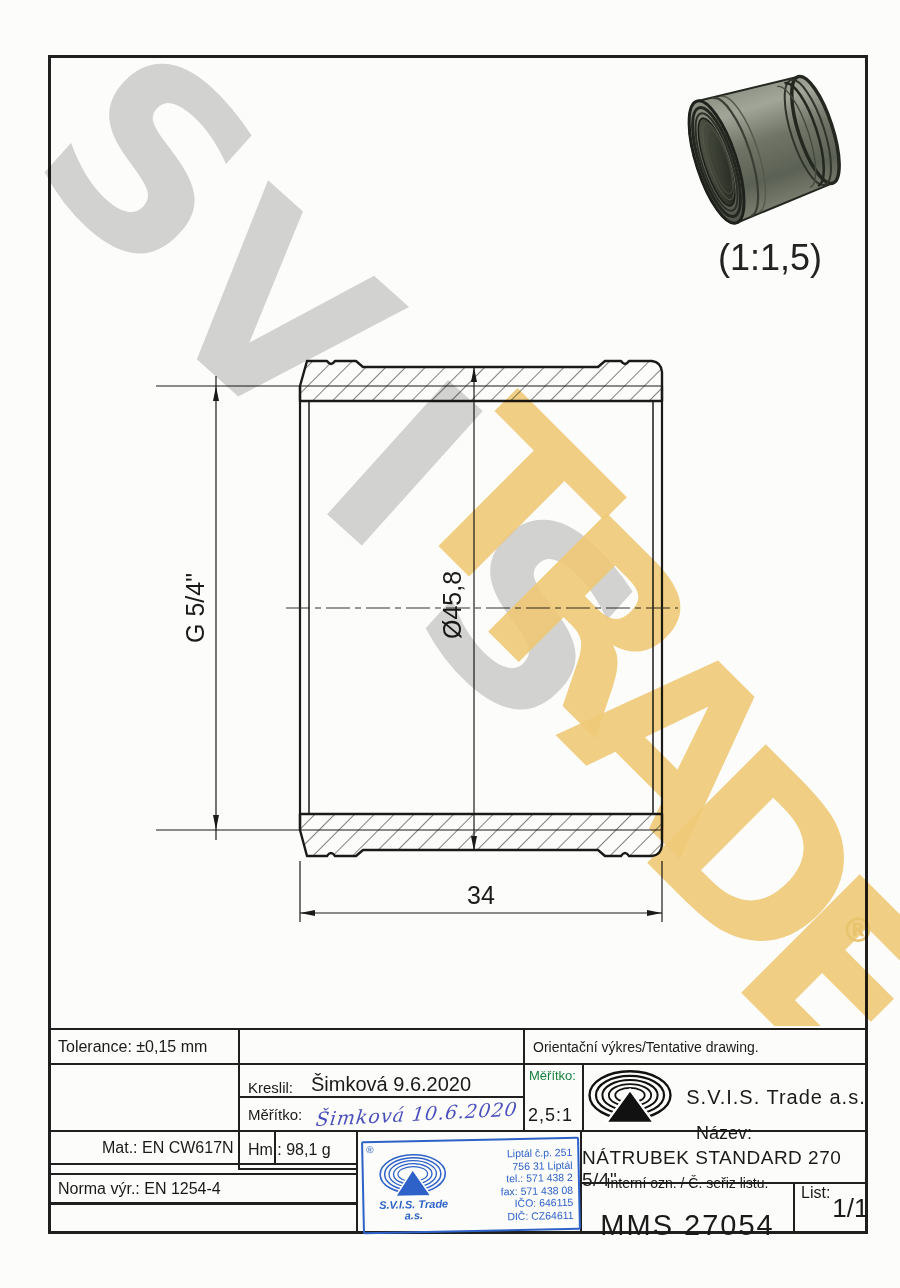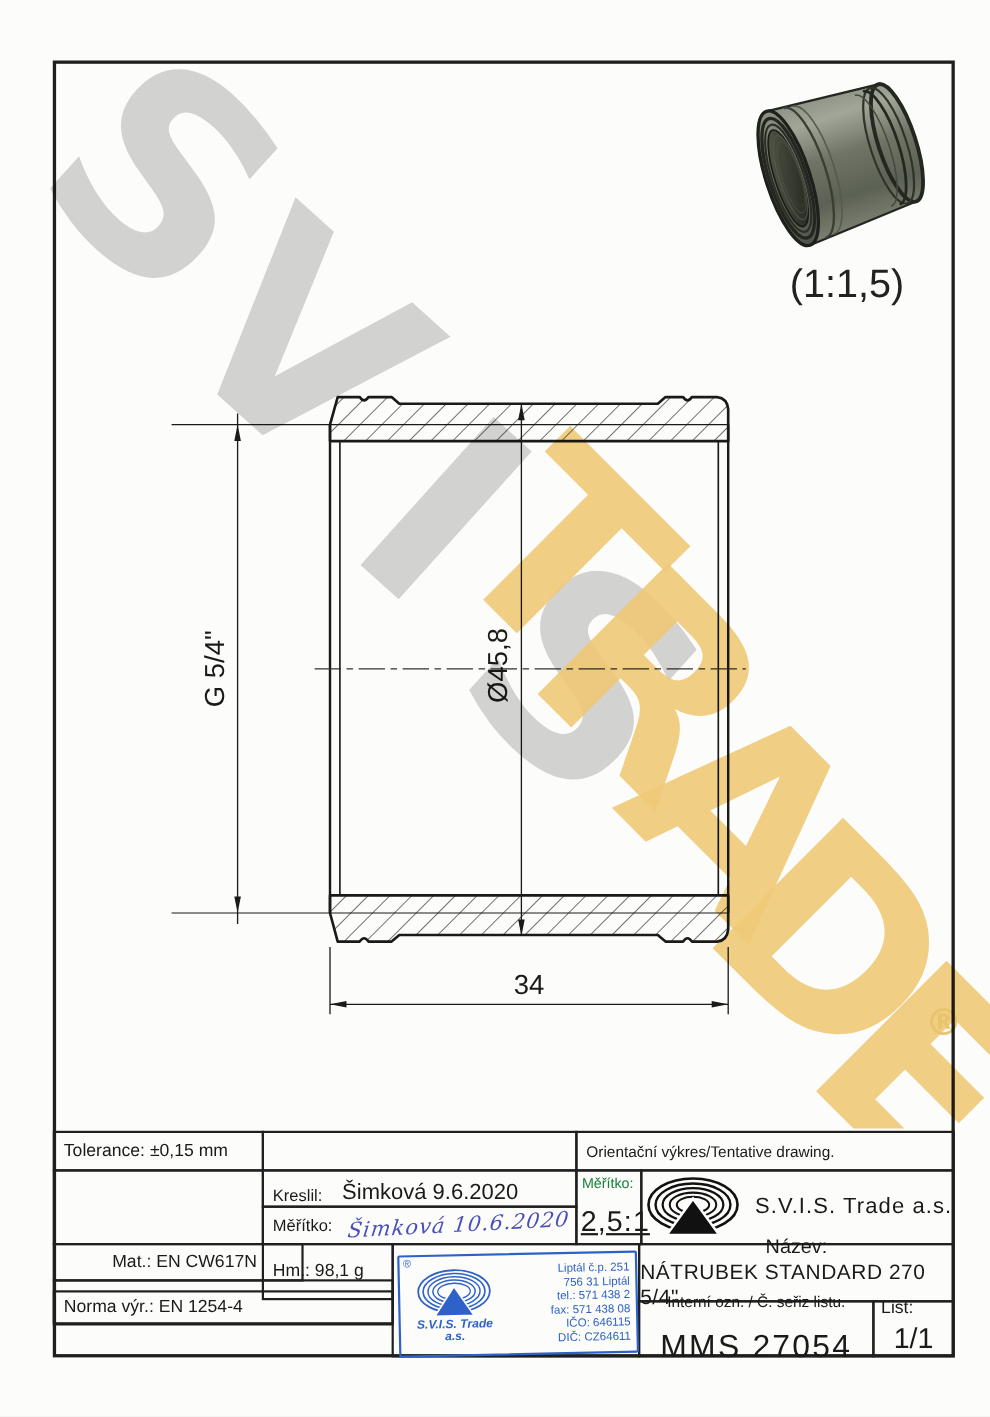--- a/index.html
+++ b/index.html
@@ -14,30 +14,30 @@
         font-size:16px;display:flex;align-items:center;}
   .cell .pad{padding:0 8px;}
   .small-label{font-size:13px;color:#15803d;}
   .big-val{font-size:26px;letter-spacing:1px;}
   .kres-row .lbl{font-size:15px;padding:0 4px 0 8px;}
   .kres-row .val{font-size:20px;padding-left:14px;}
   .sig{font-family:"DejaVu Serif", serif;font-style:italic;color:#4a50bb;font-size:19px;
        transform:rotate(-3deg) skewX(-10deg);padding-left:10px;letter-spacing:1px;}
   .meritko{flex-direction:column;align-items:flex-start;justify-content:space-between;}
   .meritko .small-label{padding:3px 0 0 4px;}
-  .meritko .big-val{padding:0 0 4px 3px;font-size:26px;text-decoration:underline;}
+  .meritko .big-val{padding:0 0 4px 3px;font-size:18px;}
   .company{gap:10px;justify-content:center;}
   .company .name{font-size:20px;letter-spacing:1px;}
   .nazev{flex-direction:column;justify-content:center;gap:3px;align-items:center;}
   .nazev .t{font-size:18px;}
   .nazev .v{font-size:19px;letter-spacing:.5px;}
   .interni{flex-direction:column;justify-content:center;gap:18px;align-items:center;}
   .interni .t{font-size:14px;}
   .interni .v{font-size:29px;letter-spacing:2px;}
-  .list{flex-direction:column;justify-content:flex-end;gap:2px;align-items:center;}
+  .list{flex-direction:row;justify-content:flex-start;gap:2px;align-items:center;}
   .list .t{font-size:16px;align-self:flex-start;padding-left:6px;}
   .list .v{font-size:26px;}
   
   .stamp-cell{background:transparent;}
   .stamp{position:absolute;left:362px;top:1139px;width:214px;height:89px;z-index:3;
          border:2px solid #2e62c8;border-radius:2px;transform:rotate(-1.2deg);
          display:flex;align-items:center;color:#2e62c8;background:rgba(255,255,255,.0);}
   .stamp-reg{position:absolute;left:3px;top:1px;font-size:10px;}
   .stamp-left{width:46%;display:flex;flex-direction:column;align-items:center;justify-content:center;}
   .stamp-company{font-weight:bold;font-style:italic;font-size:11px;line-height:11px;text-align:center;}
@@ -179,21 +179,21 @@
       <ellipse cx="0" cy="-2" rx="16" ry="8" fill="none" stroke="#111" stroke-width="2"></ellipse>
       <path d="M-26,28 L26,28 L0,-8 Z" fill="#111" stroke="#fff" stroke-width="2.5"></path>
       <path d="M-21,24 L21,24 L0,-3 Z" fill="#111"></path>
     </svg>
     <span class="name">S.V.I.S. Trade a.s.</span>
   </div>
 
   <div class="cell" style="left:48px;top:1130px;width:228px;height:35px;padding-left:44px;">
     <span class="pad">Mat.: EN CW617N</span>
   </div>
-  <div class="cell" style="left:238px;top:1130px;width:120px;height:52px;">
+  <div class="cell" style="left:238px;top:1130px;width:120px;height:40px;">
     <span class="pad">Hm.: 98,1 g</span>
   </div>
   <div class="cell" style="left:48px;top:1163px;width:310px;height:42px;"></div>
   <div class="cell" style="left:48px;top:1173px;width:310px;height:31px;">
     <span class="pad">Norma výr.: EN 1254-4</span>
   </div>
 
   <div class="cell stamp-cell" style="left:356px;top:1130px;width:226px;height:104px;"></div>
 
   <div class="cell nazev" style="left:580px;top:1130px;width:288px;height:54px;">

